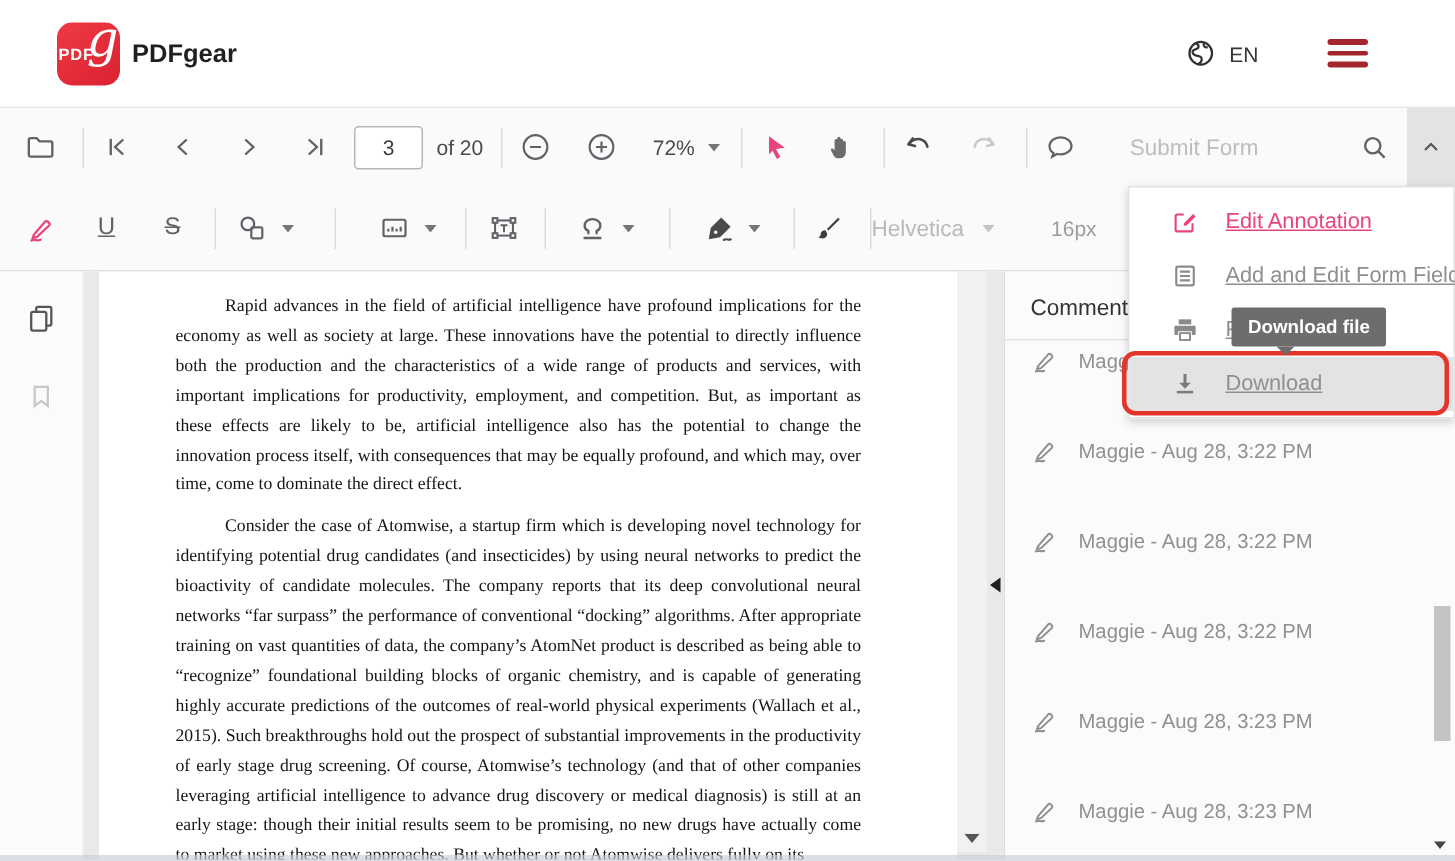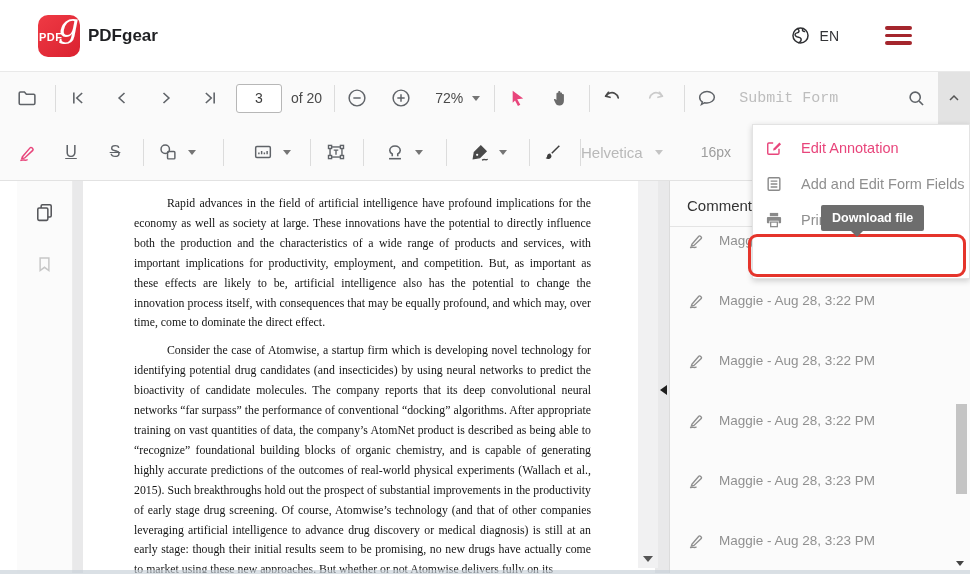--- a/index.html
+++ b/index.html
@@ -25,29 +25,29 @@
   .tb1 { height:52px; background:#fafafa; display:flex; align-items:center; position:relative; }
   .tb2 { height:57px; background:#fafafa; display:flex; align-items:center; border-bottom:1px solid #e2e2e2; }
   .tb-btn { width:44px; height:38px; display:flex; align-items:center; justify-content:center; cursor:pointer; flex:0 0 auto; }
   .sep { width:1px; height:27px; background:#dcdcdc; flex:0 0 auto; }
   .page-box { width:46px; height:29px; margin-left:4px; border:1px solid #b7b7b7; border-radius:3px;
               text-align:center; font-size:14px; color:#3c3c3c; background:#fff; outline:none; }
   .of-label { margin-left:9px; font-size:14px; color:#4a4a4a; }
   .zoom-label { margin-left:12px; display:flex; align-items:center; gap:9px; font-size:14px; color:#4a4a4a; cursor:pointer; }
   .caret { width:0; height:0; border-left:4.5px solid transparent; border-right:4.5px solid transparent; border-top:5.5px solid #757575; }
   .caret.dim { border-top-color:#c4c4c4; }
-  .submit-form { margin-left:10px; font-size:15px; color:#bdbdbd; cursor:pointer; white-space:nowrap;font-family:Liberation Mono, monospace; }
+  .submit-form { margin-left:24px; font-size:15px; color:#bdbdbd; cursor:pointer; white-space:nowrap; }
   .collapse-strip { width:32px; height:52px; margin-left:0; background:#e3e3e3; display:flex; align-items:center; justify-content:center; cursor:pointer; flex:0 0 auto; }
   .tool-letter { font-size:16px; color:#5f6368; font-weight:500; }
   .dd-btn { height:38px; display:flex; align-items:center; justify-content:center; gap:9px; cursor:pointer; flex:0 0 auto; }
   .font-dd { display:flex; align-items:center; gap:12px; color:#b9b9b9; font-size:15px; cursor:pointer; }
   .size-lbl { color:#9d9d9d; font-size:14px; }
 
   
-  .content { display:flex; height:392px; position:relative;padding-left:17px; }
+  .content { display:flex; height:392px; position:relative; }
   .sidebar { width:56px; background:#fbfbfb; border-right:1px solid #ececec;
              display:flex; flex-direction:column; align-items:center; padding-top:18px; gap:26px; flex:0 0 auto; }
   .side-btn { width:28px; height:26px; display:flex; align-items:center; justify-content:center; cursor:pointer; }
 
   .doc-area { flex:1; background:#e9e9ea; position:relative; overflow:hidden; }
   .pdf-page { position:absolute; left:10px; top:0; bottom:-6px; width:572px; background:#fff;
               padding:13px 64px 0 51px; }
   .doc-text { font-family:"Liberation Serif", serif; font-size:11.8px; line-height:19.9px;
               color:#141414; text-align:justify; }
   .doc-text p { text-indent:33px; }
@@ -62,22 +62,22 @@
   .comments-header { padding:16px 0 12px 17px; font-size:15px; color:#333; border-bottom:1px solid #e4e4e4; }
   .comment-item { height:60px; display:flex; align-items:flex-start; padding:4px 0 0 17px; gap:13px; cursor:pointer; }
   .comment-item .lbl { font-size:13.5px; color:#909090; line-height:18px; padding-top:1px; white-space:nowrap; }
   .cmt-scroll-thumb { position:absolute; right:3px; top:223px; width:11px; height:90px; background:#c4c4c4; cursor:pointer; }
   .cmt-scroll-down { position:absolute; right:6px; bottom:7px; width:0; height:0; cursor:pointer;
                  border-left:4.5px solid transparent; border-right:4.5px solid transparent; border-top:5.5px solid #444; }
 
   
   .menu { position:absolute; left:752px; top:124px; width:218px; height:155px; background:#fff;
           border:1px solid #e3e3e3; box-shadow:0 2px 6px rgba(0,0,0,.18); z-index:40; padding-top:5px; }
-  .menu-item { height:36px; display:flex; align-items:center; gap:17px; padding-left:11px;
-               font-size:14.5px; color:#8f8f8f; cursor:pointer; position:relative; z-index:1; white-space:nowrap; }
+  .menu-item { height:36px; display:flex; align-items:center; gap:17px; padding-left:27px;
+               font-size:14.5px; color:#8f8f8f; cursor:pointer; position:relative; z-index:1; white-space:nowrap;text-decoration:underline; }
   .menu-item.active { color:var(--accent-pink,#e0557f); }
   .menu-item.highlighted { background:#e3e3e3; }
   .red-box { position:absolute; left:-5px; right:3px; top:109px; height:43px; border:3px solid var(--highlight-border-red,#e5342b);
              border-radius:9px; pointer-events:none; z-index:5; }
   .tooltip { position:absolute; left:68px; top:80px; height:26px; padding:0 11px; background:#6d6d6d;
              color:#fff; font-size:12.5px; font-weight:bold; line-height:26px; border-radius:2px; z-index:10; white-space:nowrap; }
   .tooltip::after { content:""; position:absolute; left:30px; bottom:-6px; width:0; height:0;
              border-left:6px solid transparent; border-right:6px solid transparent; border-top:6px solid #6d6d6d; }
 
   .bottom-edge { position:absolute; left:0; right:0; bottom:0; height:4px; background:#c6cfd7; opacity:.65; z-index:6; }
@@ -436,18 +436,27 @@
   <div class="menu-item">
     <span>
       <svg width="20" height="20" viewBox="0 0 24 24" fill="#8a8a8a">
         <rect x="7" y="3.5" width="10" height="4"></rect>
         <path d="M4.5 8.5h15c.6 0 1 .4 1 1v5.5c0 .6-.4 1-1 1h-2V13h-11v3h-2c-.6 0-1-.4-1-1V9.5c0-.6.4-1 1-1z"></path>
         <rect x="8" y="14.5" width="8" height="5.5" fill="none" stroke="#8a8a8a" stroke-width="1.5"></rect>
       </svg>
     </span>
     <span>Print</span>
   </div>
+  <div class="menu-item highlighted">
+    <span>
+      <svg width="20" height="20" viewBox="0 0 24 24" fill="#7a7a7a">
+        <path d="M10.8 4h2.4v7h3.3L12 15.8 7.5 11h3.3z"></path>
+        <rect x="5.5" y="17.5" width="13" height="2"></rect>
+      </svg>
+    </span>
+    <span>Download</span>
+  </div>
 
   <div class="red-box"></div>
   <div class="tooltip">Download file</div>
 </div>
 
 <div class="bottom-edge"></div>
 
 </body></html>

